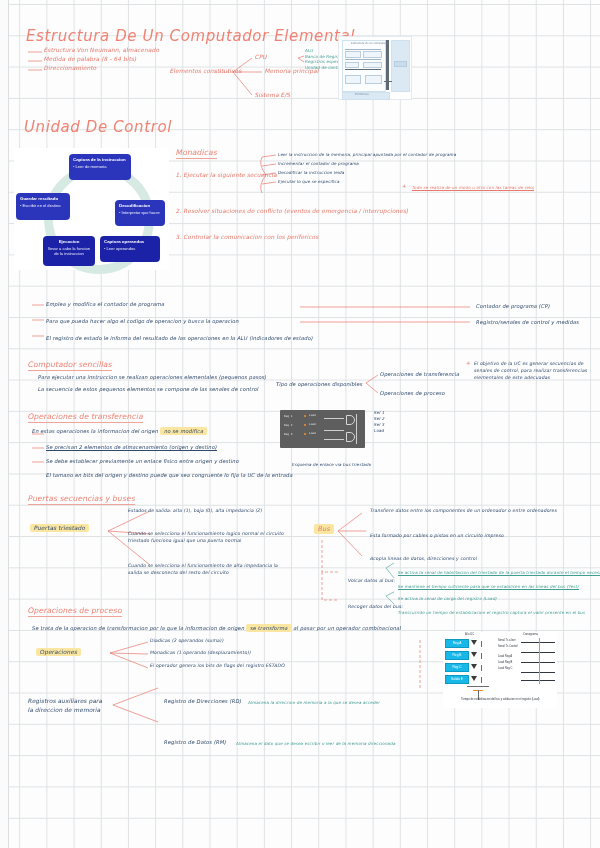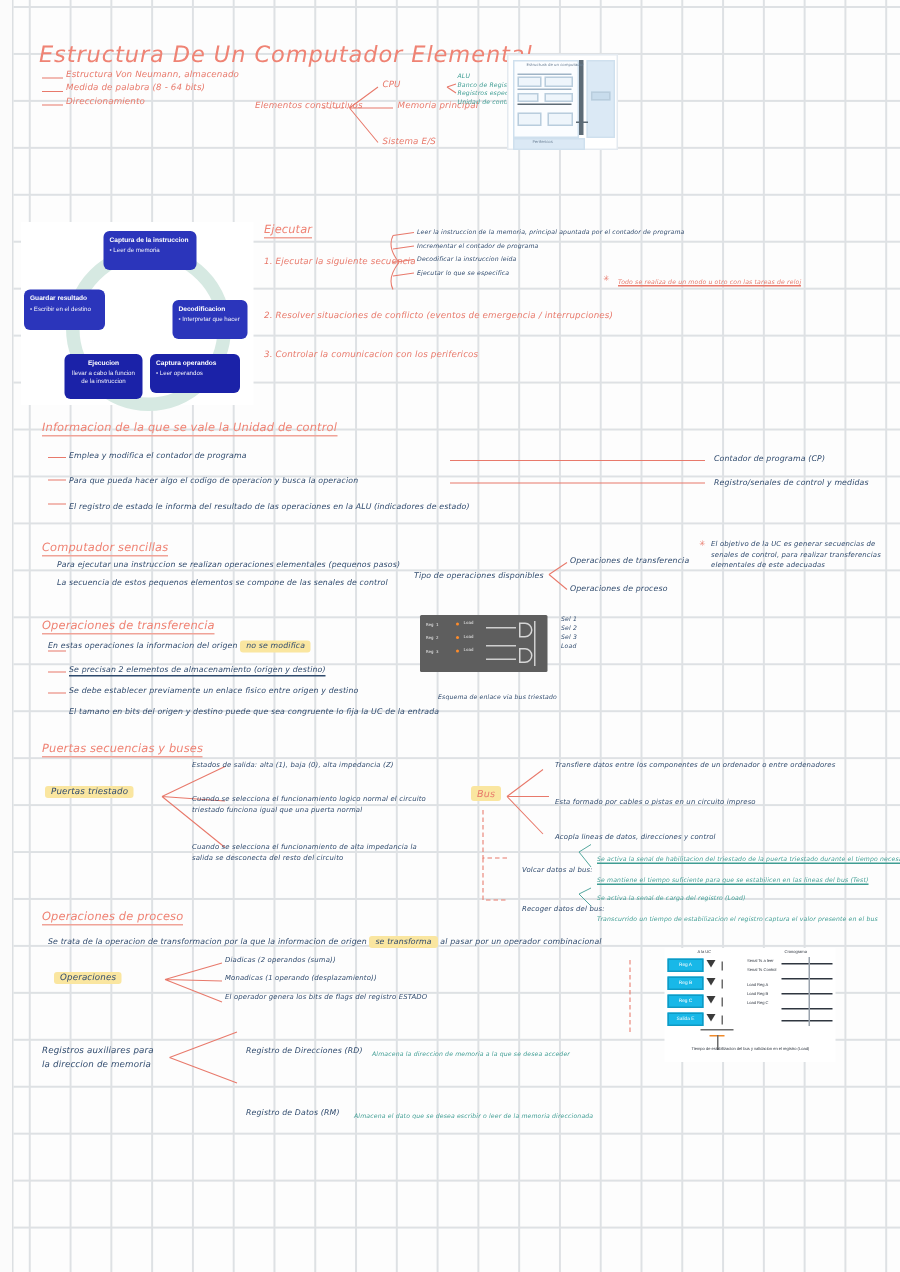--- a/index.html
+++ b/index.html
@@ -153,20 +153,21 @@
     <div class="bx" style="left:24px;top:25px;width:17px;height:4px;"></div>
     <div class="ln" style="left:6px;top:32px;width:36px;background:#5d6b76;height:1.4px;"></div>
     <div class="bx" style="left:6px;top:38px;width:14px;height:7px;"></div>
     <div class="bx" style="left:26px;top:38px;width:15px;height:7px;"></div>
     <div class="ln" style="left:45px;top:44px;width:8px;background:#5d6b76;"></div>
     <div class="bx" style="left:55px;top:24px;width:11px;height:4px;background:#c8dcec;"></div>
     <div class="foot"></div>
     <div class="cap" style="left:16px;top:56px;">Perifericos</div>
   </div>
 
+  <div class="ink hand title" style="left:24px;top:118px;">Unidad De Control</div>
 
   <div class="cyc">
     <div class="ring"></div>
     <div class="cbox" style="left:55px;top:6px;width:62px;height:26px;">
       <b>Captura de la instruccion</b>
       <span class="sub">• Leer de memoria</span>
     </div>
     <div class="cbox" style="left:101px;top:52px;width:50px;height:26px;">
       <b>Decodificacion</b>
       <span class="sub">• Interpretar que hacer</span>
@@ -178,33 +179,32 @@
     <div class="cbox dark" style="left:29px;top:88px;width:52px;height:30px;text-align:center;">
       <b>Ejecucion</b>
       <span class="sub">llevar a cabo la funcion de la instruccion</span>
     </div>
     <div class="cbox" style="left:2px;top:45px;width:54px;height:27px;">
       <b>Guardar resultado</b>
       <span class="sub">• Escribir en el destino</span>
     </div>
   </div>
 
-  <div class="ink hand h2" style="left:176px;top:148px;">Ejecutar</div>
+  <div class="ink hand h2" style="left:176px;top:148px;">Monadicas</div>
   <div class="ink hand red t65" style="left:176px;top:172px;">1. Ejecutar la siguiente secuencia</div>
   <div class="ink hand red t65" style="left:176px;top:208px;">2. Resolver situaciones de conflicto (eventos de emergencia / interrupciones)</div>
   <div class="ink hand red t65" style="left:176px;top:234px;">3. Controlar la comunicacion con los perifericos</div>
 
   <div class="ink hand blue t5" style="left:278px;top:152px;">Leer la instruccion de la memoria, principal apuntada por el contador de programa</div>
   <div class="ink hand blue t5" style="left:278px;top:161px;">Incrementar el contador de programa</div>
   <div class="ink hand blue t5" style="left:278px;top:170px;">Decodificar la instruccion leida</div>
   <div class="ink hand blue t5" style="left:278px;top:179px;">Ejecutar lo que se especifica</div>
   <div class="ink hand red t5 ul" style="left:412px;top:185px;">Todo se realiza de un modo u otro con las tareas de reloj</div>
   <div class="ink hand red t6" style="left:402px;top:183px;">✳</div>
 
-  <div class="ink hand h2" style="left:28px;top:280px;">Informacion de la que se vale la Unidad de control</div>
   <div class="ink hand blue t6" style="left:46px;top:301px;">Emplea y modifica el contador de programa</div>
   <div class="ink hand blue t6" style="left:46px;top:318px;">Para que pueda hacer algo el codigo de operacion y busca la operacion</div>
   <div class="ink hand blue t6" style="left:46px;top:335px;">El registro de estado le informa del resultado de las operaciones en la ALU (indicadores de estado)</div>
   <div class="ink hand blue t6" style="left:476px;top:303px;">Contador de programa (CP)</div>
   <div class="ink hand blue t6" style="left:476px;top:319px;">Registro/senales de control y medidas</div>
 
   <div class="ink hand h2" style="left:28px;top:360px;">Computador sencillas</div>
   <div class="ink hand blue t6" style="left:38px;top:374px;">Para ejecutar una instruccion se realizan operaciones elementales (pequenos pasos)</div>
   <div class="ink hand blue t6" style="left:38px;top:386px;">La secuencia de estos pequenos elementos se compone de las senales de control</div>
 

